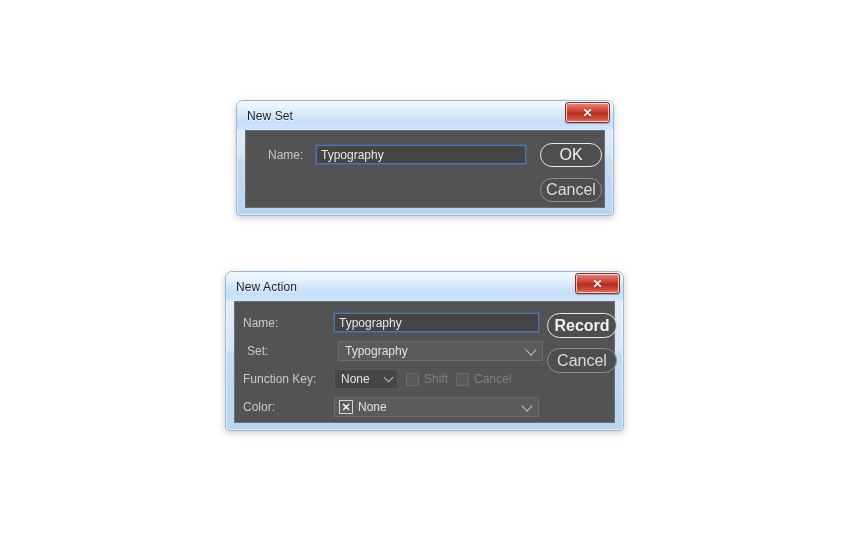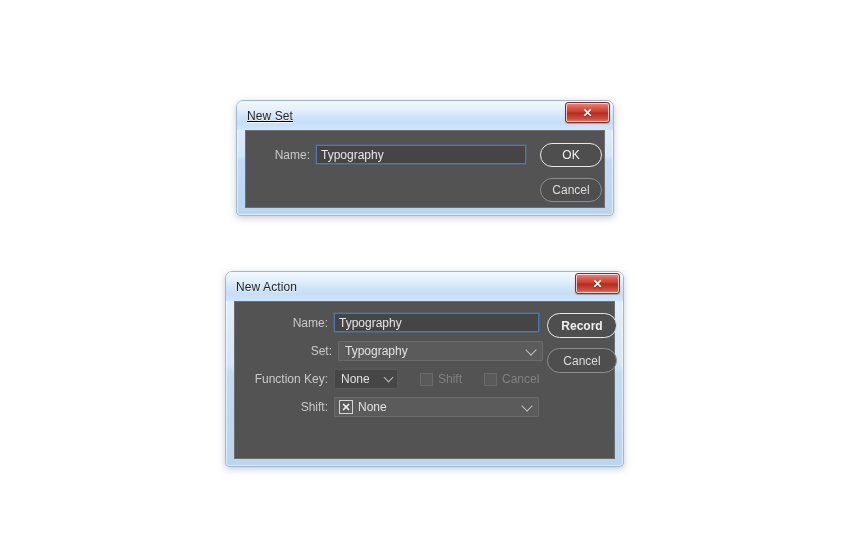--- a/index.html
+++ b/index.html
@@ -85,21 +85,20 @@
 
   
   .row {
     position: absolute;
     display: flex;
     align-items: center;
   }
   .field-label {
     font-size: 12px;
     color: #c9c9c9;
-    text-align: right;
     white-space: nowrap;
     user-select: none;
   }
 
   
   .text-input {
     box-sizing: border-box;
     background: #454545;
     border: 1px solid #4a78b5;
     box-shadow: 0 0 0 1px rgba(70,120,180,0.35);
@@ -157,21 +156,20 @@
     font-weight: bold;
     color: #ededed;
     line-height: 1;
     flex: none;
   }
 
   
   .check {
     display: flex;
     align-items: flex-end;
-    margin-left: 14px;
     padding-left: 8px;
   }
   .check-box {
     width: 13px;
     height: 13px;
     box-sizing: border-box;
     border: 1px solid #6a6a6a;
     background: #5a5a5a;
     margin-right: 5px;
     flex: none;
@@ -184,48 +182,47 @@
   }
 
   
   .btn {
     position: absolute;
     box-sizing: border-box;
     border-radius: 16px;
     background: #4e4e4e;
     border: 1px solid #8e8e8e;
     color: #dcdcdc;
-    font-size: 12px;
+    font-size: 16px;
     display: flex;
     align-items: center;
     justify-content: center;
     cursor: default;
     user-select: none;
   }
   .btn.default {
     border: 1.5px solid #e8e8e8;
     color: #f0f0f0;
   }
 
   
   #new-set {
     left: 236px;
     top: 100px;
     width: 378px;
     height: 116px;
-    text-decoration: underline;
   }
   #new-set .panel { top: 29px; bottom: 7px; }
 
   
   #new-action {
     left: 225px;
     top: 271px;
     width: 399px;
-    height: 196px;
+    height: 160px;
   }
   #new-action .panel { top: 29px; bottom: 7px; }
 </style>
 </head>
 <body>
 
 <div class="window" id="new-set">
 
   <div class="titlebar">
     <div class="titlebar-text">New Set</div>
@@ -282,21 +279,21 @@
         <span class="check-box"></span>
         <span class="check-label">Shift</span>
       </div>
       <div class="check">
         <span class="check-box"></span>
         <span class="check-label">Cancel</span>
       </div>
     </div>
 
     <div class="row" style="left:8px; top:95px; width:310px;">
-      <div class="field-label" style="width:85px;">Shift:</div>
+      <div class="field-label" style="width:85px;">Color:</div>
       <div class="select" style="margin-left:6px; width:205px; height:20px; padding-left:4px;">
         <span class="x-box">✕</span>
         <span class="sel-text">None</span>
         <span class="chev"></span>
       </div>
     </div>
 
     <div class="btn default" style="left:312px; top:11px; width:70px; height:25px;font-weight:bold;">Record</div>
 
     <div class="btn" style="left:312px; top:46px; width:70px; height:25px;">Cancel</div>

